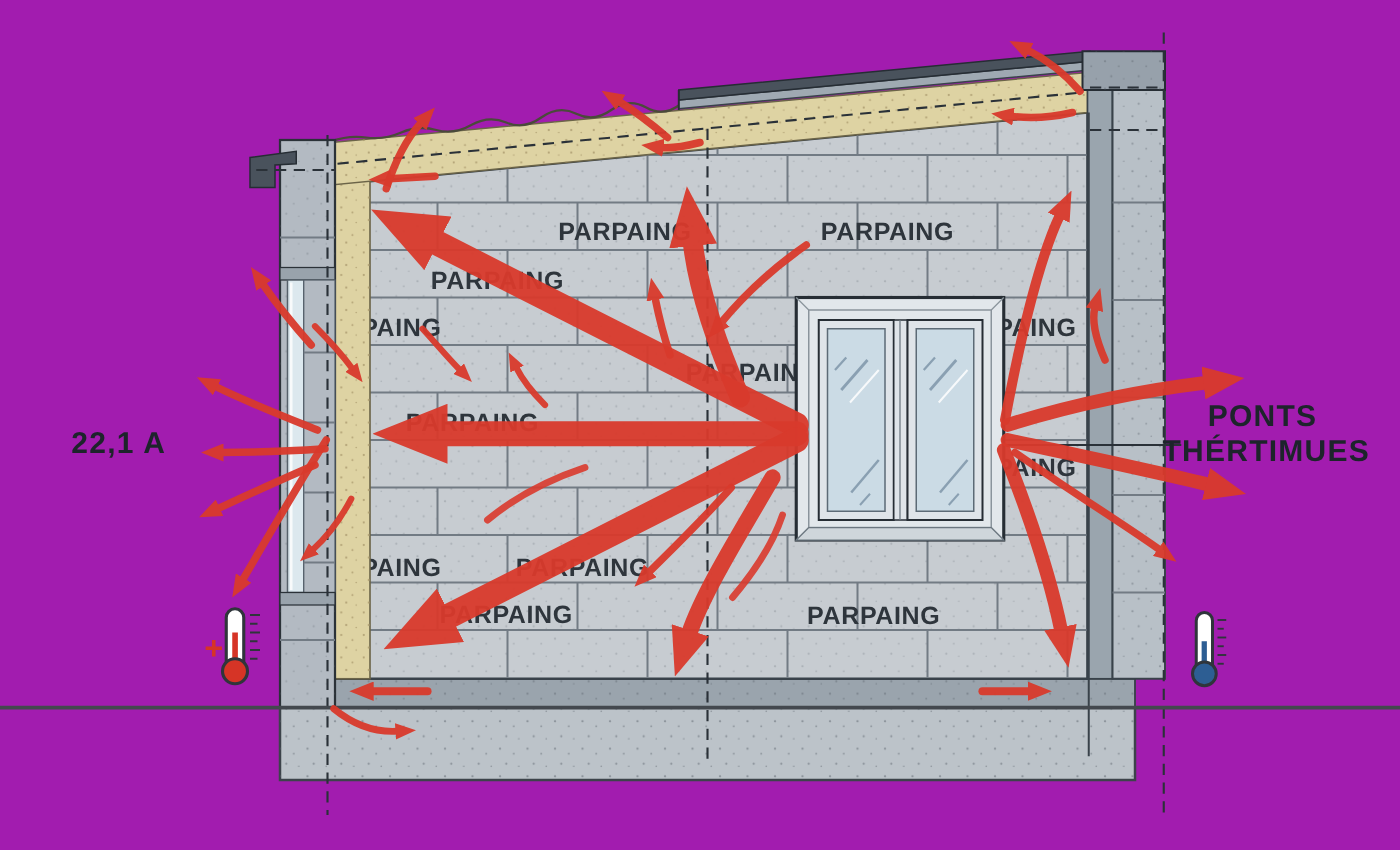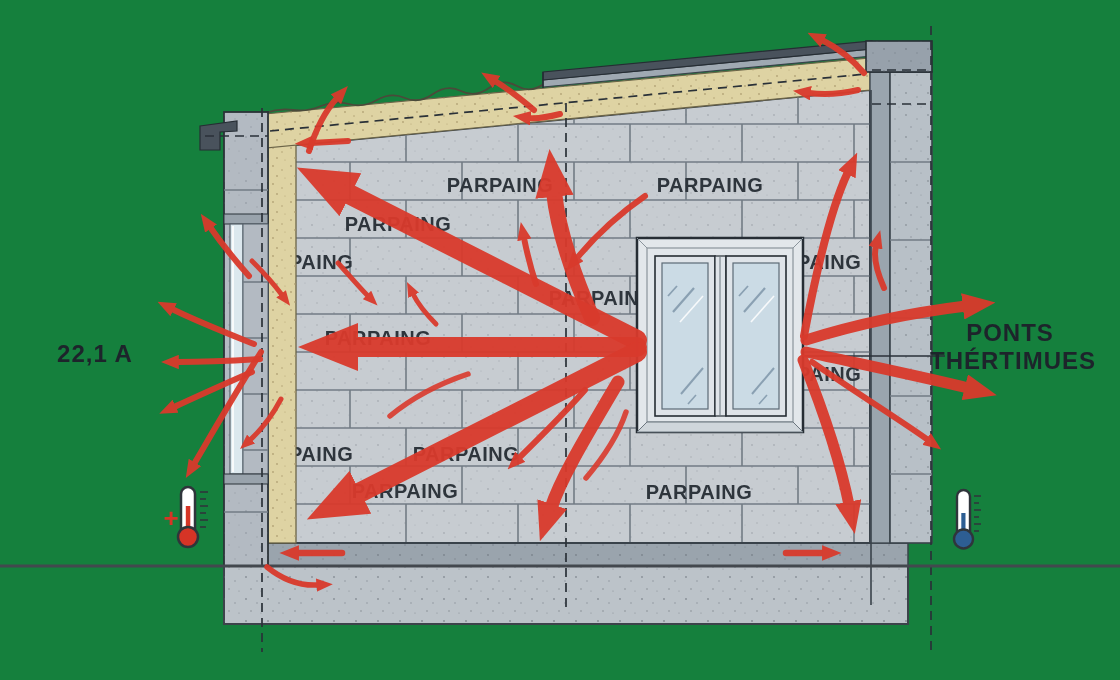--- a/index.html
+++ b/index.html
@@ -1,16 +1,16 @@
 <!DOCTYPE html>
 <html><head>
 <meta charset="utf-8">
 <style>
   html,body{margin:0;padding:0;background:#ffffff;}
-  .stage{position:relative;width:1120px;height:680px;overflow:hidden;background:#15803d;
+  .stage{position:relative;width:1120px;height:680px;overflow:hidden;background:#a21caf;
          font-family:"Liberation Sans", sans-serif;}
   svg{position:absolute;left:0;top:0;}
   text{font-family:"Liberation Sans", sans-serif;}
   .block-label{font-size:20px;font-weight:600;fill:#2e353c;letter-spacing:.5px;}
   .side-label{font-size:24px;font-weight:600;fill:#1d242b;letter-spacing:1px;}
   .plus{font-size:26px;font-weight:700;fill:#d63426;}
   .joint{stroke:#727b84;stroke-width:1.6;}
   .dash{stroke:#2a3138;stroke-width:1.7;fill:none;stroke-dasharray:9 6;}
   .arrow{stroke:#d93a2c;fill:none;stroke-linecap:round;opacity:.95;}
   .arrow-plain{stroke:#d93a2c;fill:none;stroke-linecap:round;opacity:.9;}

